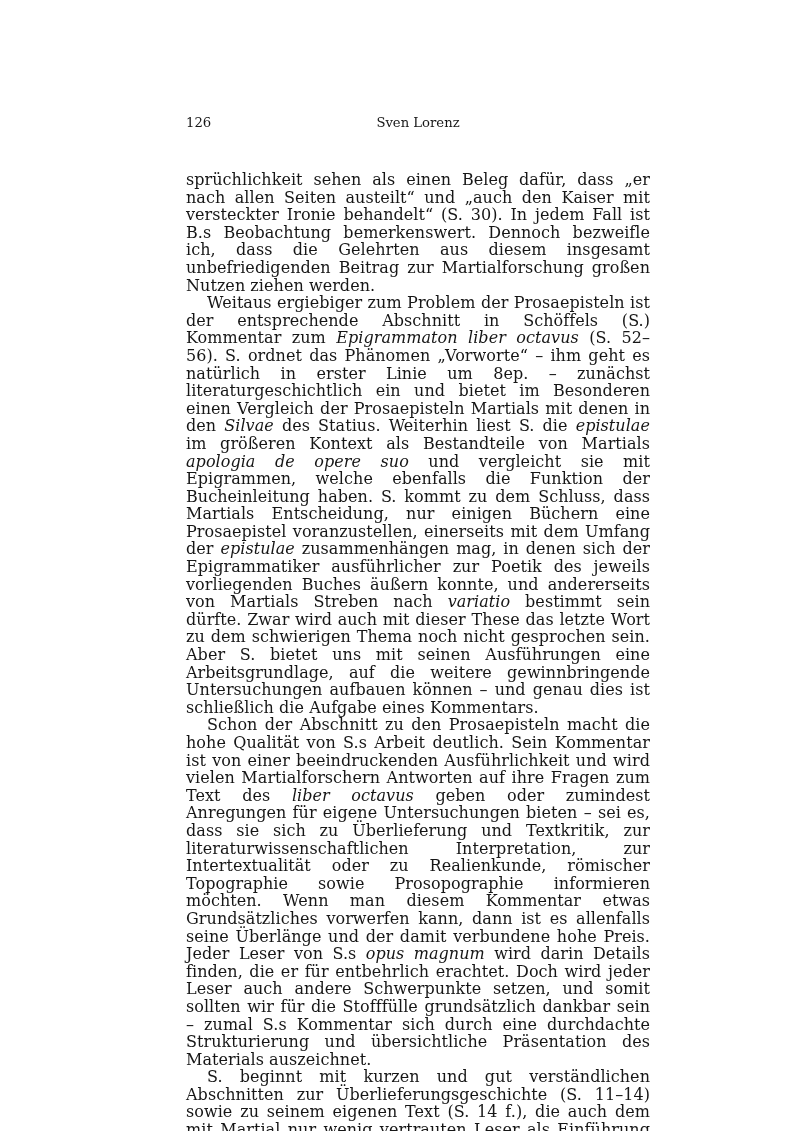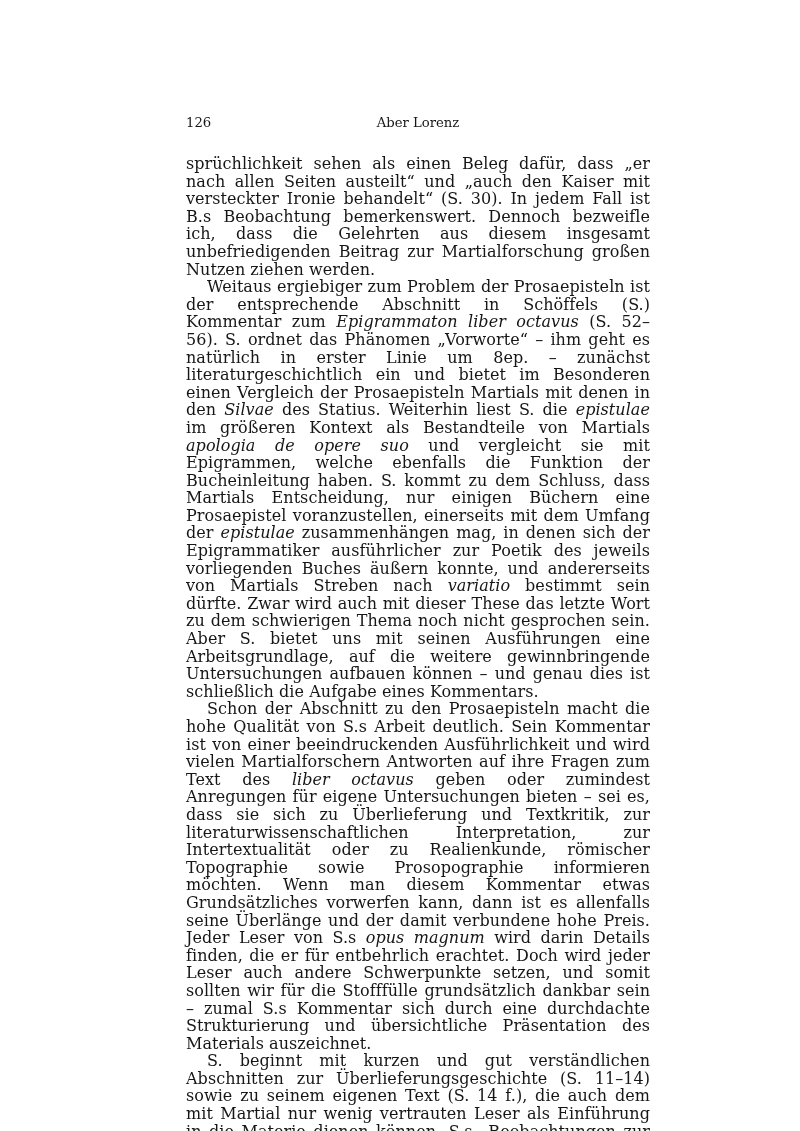--- a/index.html
+++ b/index.html
@@ -15,21 +15,21 @@
     left: 186px;
     top: 115px;
     width: 464px;
     color: #161616;
     font-family: "DejaVu Serif", "Liberation Serif", serif;
   }
   .pagehead {
     position: relative;
     width: 100%;
     height: 16px;
-    margin-bottom: 24px;
+    margin-bottom: 40px;
     font-size: 13.2px;
     line-height: 16px;
   }
   .pagenum {
     position: absolute;
     left: 0;
     top: 0;
   }
   .runhead {
     display: block;
@@ -51,21 +51,21 @@
   .para.indent { text-indent: 21px; }
   .para.space-before { }
   .para em { font-style: italic; }
 </style>
 </head>
 <body>
 
 <div class="sheet">
   <header class="pagehead">
     <span class="pagenum">126</span>
-    <span class="runhead">Aber Lorenz</span>
+    <span class="runhead">Sven Lorenz</span>
   </header>
   <main class="bodytext" id="body-text" lang="de">
       <p class="para"><span>sprüchlichkeit sehen als einen Beleg dafür, dass „er nach allen Seiten austeilt“ und „auch den Kaiser mit versteckter Ironie behandelt“ (S. 30). In jedem Fall ist B.s Beobachtung bemerkenswert. Dennoch bezweifle ich, dass die Gelehrten aus diesem insgesamt unbefriedigenden Beitrag zur Martialforschung großen Nutzen ziehen werden.</span></p>
       <p class="para indent space-before"><span>Weitaus ergiebiger zum Problem der Prosaepisteln ist der entsprechende Abschnitt in Schöffels (S.) Kommentar zum </span><em>Epigrammaton liber octavus</em><span> (S. 52–56). S. ordnet das Phänomen „Vorworte“ – ihm geht es natürlich in erster Linie um 8ep. – zunächst literaturgeschichtlich ein und bietet im Besonderen einen Vergleich der Prosaepisteln Martials mit denen in den </span><em>Silvae</em><span> des Statius. Weiterhin liest S. die </span><em>epistulae</em><span> im größeren Kontext als Bestandteile von Martials </span><em>apologia de opere suo</em><span> und vergleicht sie mit Epigrammen, welche ebenfalls die Funktion der Bucheinleitung haben. S. kommt zu dem Schluss, dass Martials Entscheidung, nur einigen Büchern eine Prosaepistel voranzustellen, einerseits mit dem Umfang der </span><em>epistulae</em><span> zusammenhängen mag, in denen sich der Epigrammatiker ausführlicher zur Poetik des jeweils vorliegenden Buches äußern konnte, und andererseits von Martials Streben nach </span><em>variatio</em><span> bestimmt sein dürfte. Zwar wird auch mit dieser These das letzte Wort zu dem schwierigen Thema noch nicht gesprochen sein. Aber S. bietet uns mit seinen Ausführungen eine Arbeitsgrundlage, auf die weitere gewinnbringende Untersuchungen aufbauen können – und genau dies ist schließlich die Aufgabe eines Kommentars.</span></p>
       <p class="para indent"><span>Schon der Abschnitt zu den Prosaepisteln macht die hohe Qualität von S.s Arbeit deutlich. Sein Kommentar ist von einer beeindruckenden Ausführlichkeit und wird vielen Martialforschern Antworten auf ihre Fragen zum Text des </span><em>liber octavus</em><span> geben oder zumindest Anregungen für eigene Untersuchungen bieten – sei es, dass sie sich zu Überlieferung und Textkritik, zur literaturwissenschaftlichen Interpretation, zur Intertextualität oder zu Realienkunde, römischer Topographie sowie Prosopographie informieren möchten. Wenn man diesem Kommentar etwas Grundsätzliches vorwerfen kann, dann ist es allenfalls seine Überlänge und der damit verbundene hohe Preis. Jeder Leser von S.s </span><em>opus magnum</em><span> wird darin Details finden, die er für entbehrlich erachtet. Doch wird jeder Leser auch andere Schwerpunkte setzen, und somit sollten wir für die Stofffülle grundsätzlich dankbar sein – zumal S.s Kommentar sich durch eine durchdachte Strukturierung und übersichtliche Präsentation des Materials auszeichnet.</span></p>
       <p class="para indent"><span>S. beginnt mit kurzen und gut verständlichen Abschnitten zur Überlieferungsgeschichte (S. 11–14) sowie zu seinem eigenen Text (S. 14 f.), die auch dem mit Martial nur wenig vertrauten Leser als Einführung in die Materie dienen können. S.s „Beobachtungen zur äußeren Gestalt und Themenwahl“ (S. 16–20) stellen die Besonderheiten des </span><em>liber octavus</em><span> vor, wobei auf die Bedeutung des von Martial selbst hervorgehobenen Kaiserthemas sowie das für die</span></p>
     </main>
 </div>
 
 </body></html>

